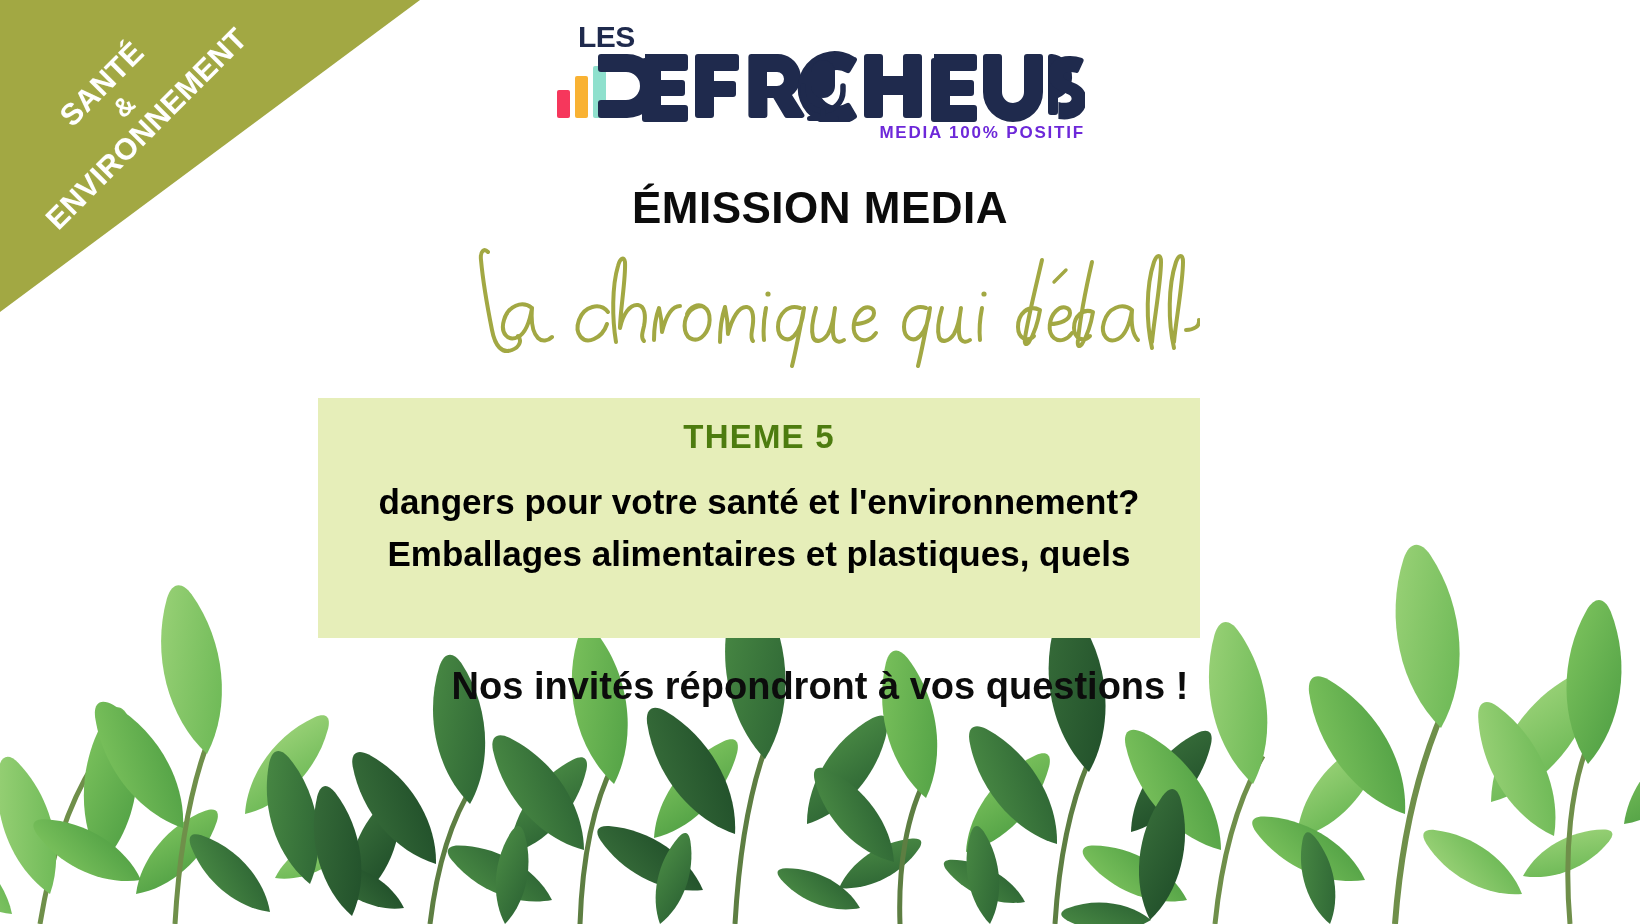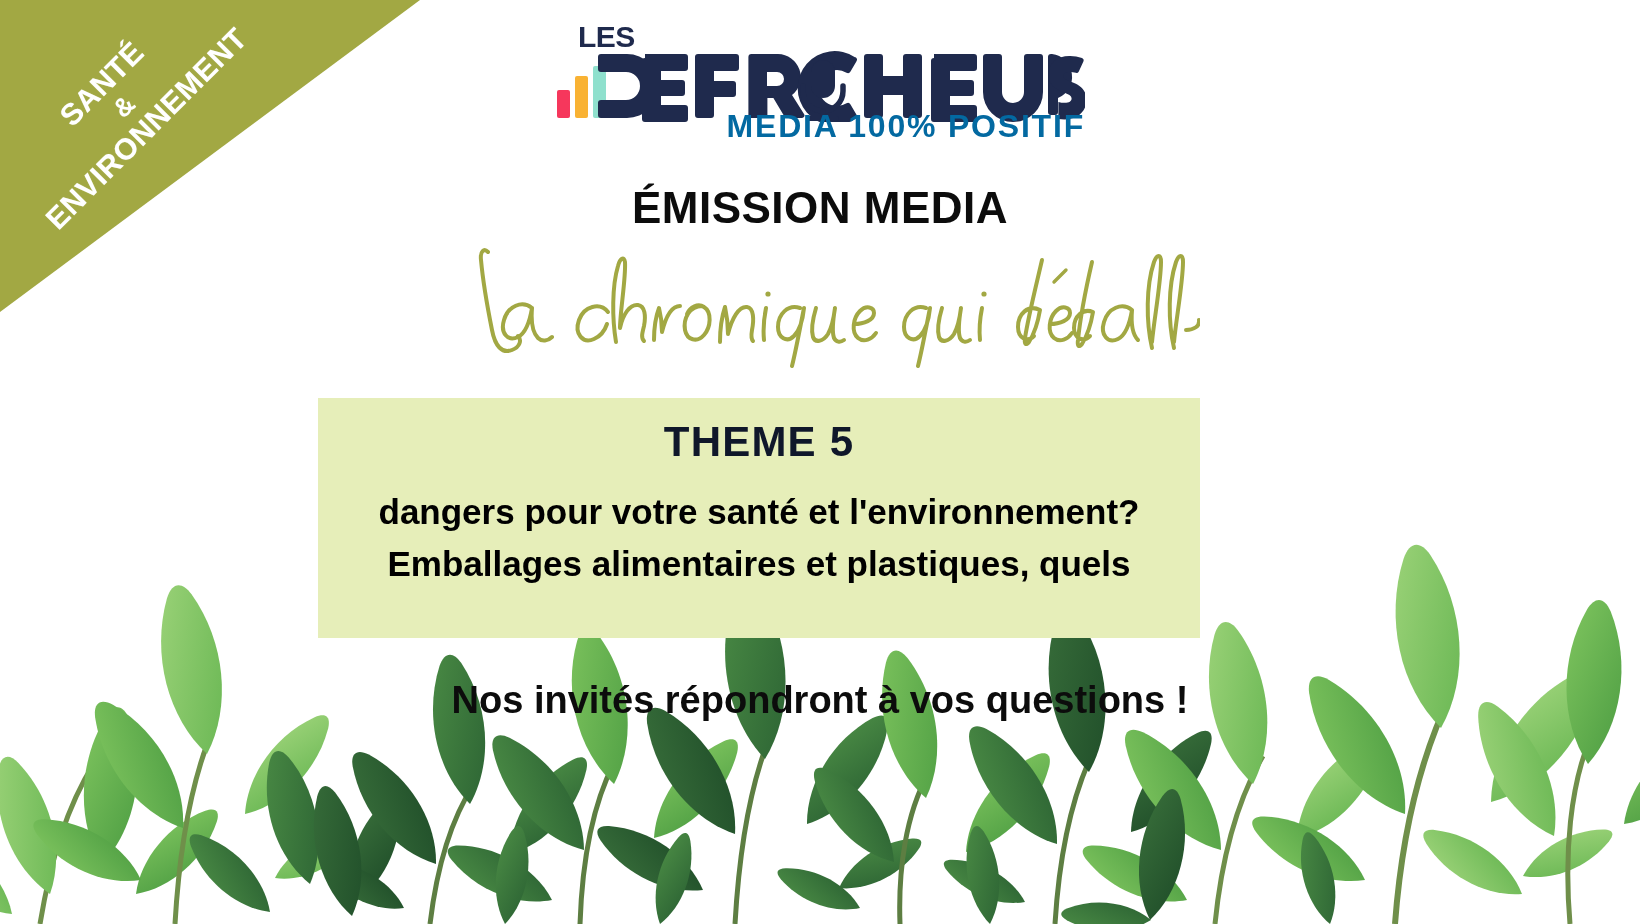--- a/index.html
+++ b/index.html
@@ -55,22 +55,22 @@
     text-decoration:underline;
   }
   .logo-inner{position:relative;width:530px;height:120px;}
   .logo-les{
     position:absolute;left:23px;top:0px;
     font-size:30px;font-weight:bold;color:#1f2a4d;
     letter-spacing:-.5px;line-height:1;
   }
   .logo-svg{position:absolute;left:0;top:24px;}
   .logo-tag{
-    position:absolute;right:0;top:88px;
-    font-size:32px;font-weight:bold;color:#0369a1;
+    position:absolute;right:0;top:102px;
+    font-size:17px;font-weight:bold;color:#6d28d9;
     letter-spacing:1.8px;line-height:1;
   }
 
   
   .emission{
     position:absolute;left:0;right:0;top:183px;
     text-align:center;
     font-size:44px;font-weight:bold;color:#0c0c0c;
     letter-spacing:.5px;
     z-index:4;
@@ -87,38 +87,37 @@
     position:absolute;
     left:318px;top:398px;
     width:882px;height:240px;
     background:#e6eeb9;
     z-index:4;
     box-sizing:border-box;
     padding:20px 30px 0 30px;
     text-align:center;
   }
   .theme-num{
-    font-size:42px;font-weight:bold;color:#0f172a;
+    font-size:33px;font-weight:bold;color:#4d7c0f;
     letter-spacing:1.2px;
     margin:0 0 20px 0;
   }
   .theme-q{
     font-size:35px;font-weight:bold;color:#000;
     line-height:1.48;
     margin:0;
   }
   .theme-q .l{display:block;}
 
   
   .closing{
     position:absolute;left:0;right:0;top:665px;
     text-align:center;
     font-size:38px;font-weight:bold;color:#0c0c0c;
     z-index:5;
-    margin-top:14px;
   }
 
   
   .leaves{
     position:absolute;left:0;bottom:0;
     width:1640px;height:400px;
     z-index:2;
     pointer-events:none;
   }
 </style>

